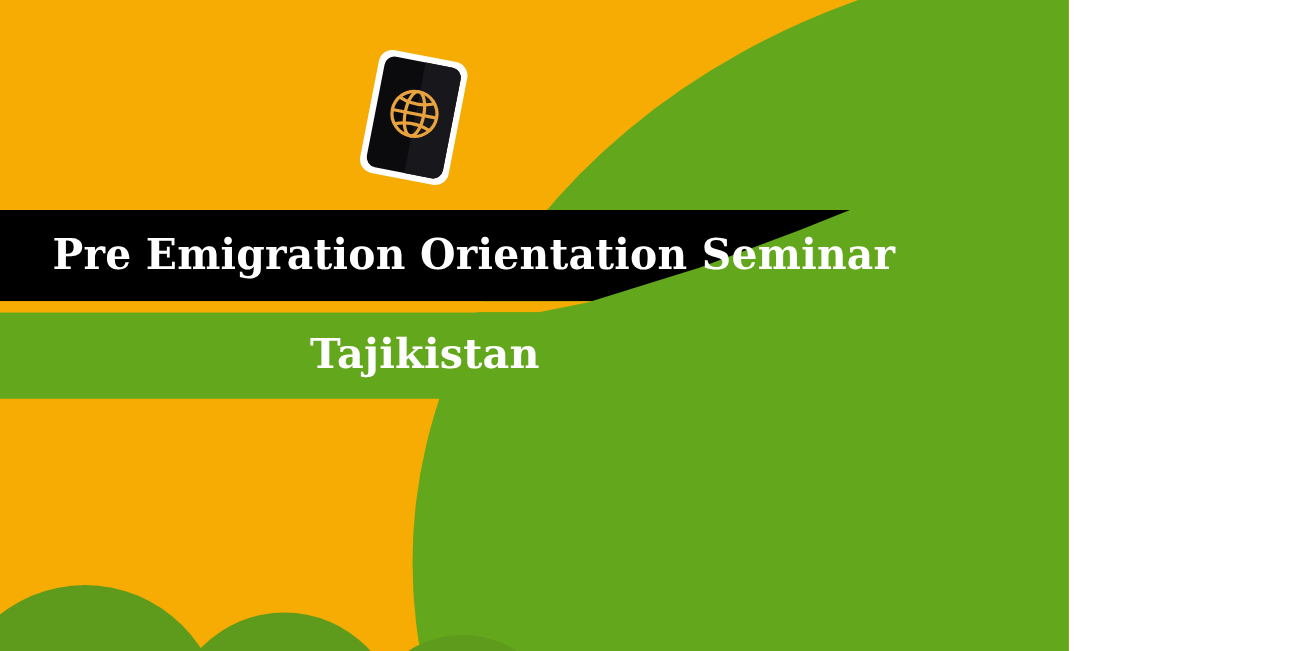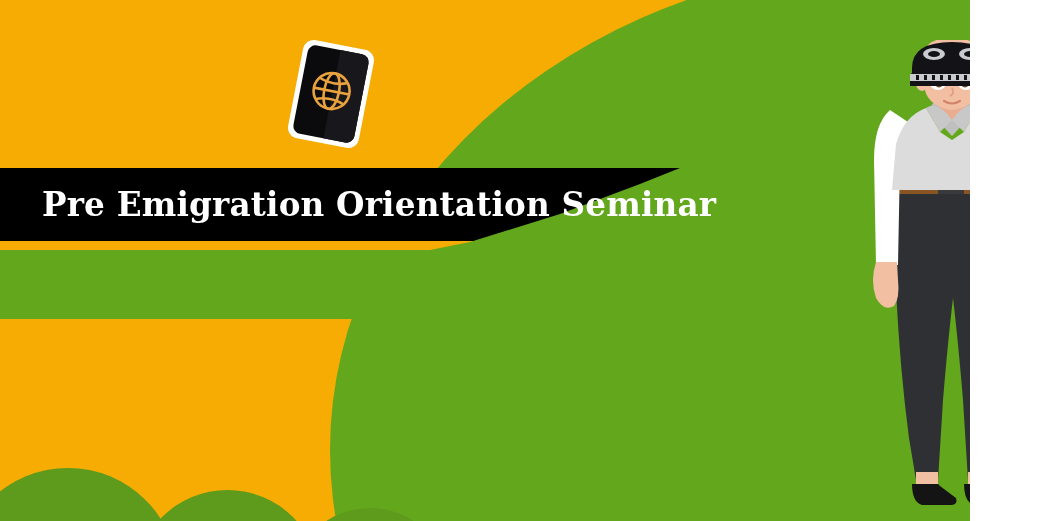--- a/index.html
+++ b/index.html
@@ -5,21 +5,21 @@
 <style>
   * { margin:0; padding:0; box-sizing:border-box; }
   html, body {
     width:1047px; height:521px;
     overflow:hidden;
     background:#ffffff;
     font-family:"Liberation Serif", "DejaVu Serif", serif;
   }
   #poster {
     position:relative;
-    width:970px;
+    width:855px;
     height:521px;
     overflow:hidden;
     background:#F7AC04;
   }
 
   
   .bg-orange {
     position:absolute;
     inset:0;
     background:#F7AC04;
@@ -151,20 +151,21 @@
   <div class="bush bush-2"></div>
   <div class="bush bush-3"></div>
 
   <div class="title-bar-wrap">
     <div class="title-bar-black"></div>
     <div class="title-bar-strip"></div>
   </div>
 
   <div class="headline" id="seminar-title">Pre Emigration Orientation Seminar</div>
 
+  <div class="headline" id="country-name">Tajikistan</div>
 
 
   <svg id="passport" viewBox="0 0 100 118">
     <g transform="rotate(11 50 59)">
       <rect x="14" y="9" width="72" height="100" rx="11" ry="11" fill="#FFFFFF"></rect>
       <rect x="19" y="14" width="62" height="90" rx="8" ry="8" fill="#0B0B0D"></rect>
       <path d="M51 14 h22 a8 8 0 0 1 8 8 v74 a8 8 0 0 1 -8 8 h-22 z" fill="#18181C"></path>
       <g fill="none" stroke="#E8A23E" stroke-width="2.6">
         <circle cx="50" cy="56" r="18"></circle>
         <ellipse cx="50" cy="56" rx="7.5" ry="18"></ellipse>

